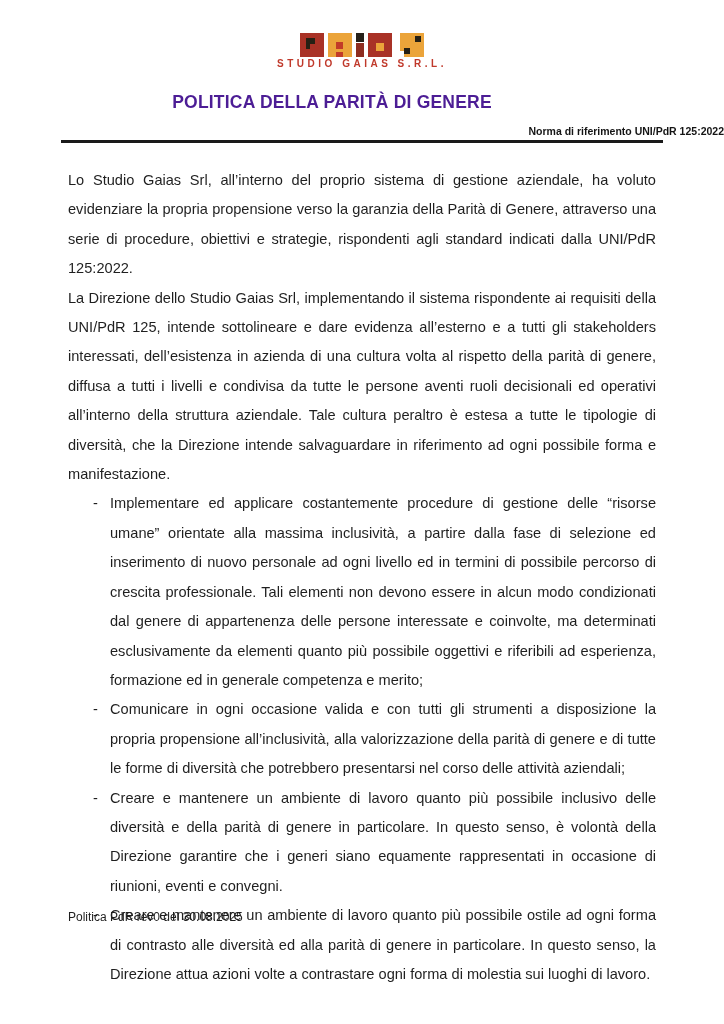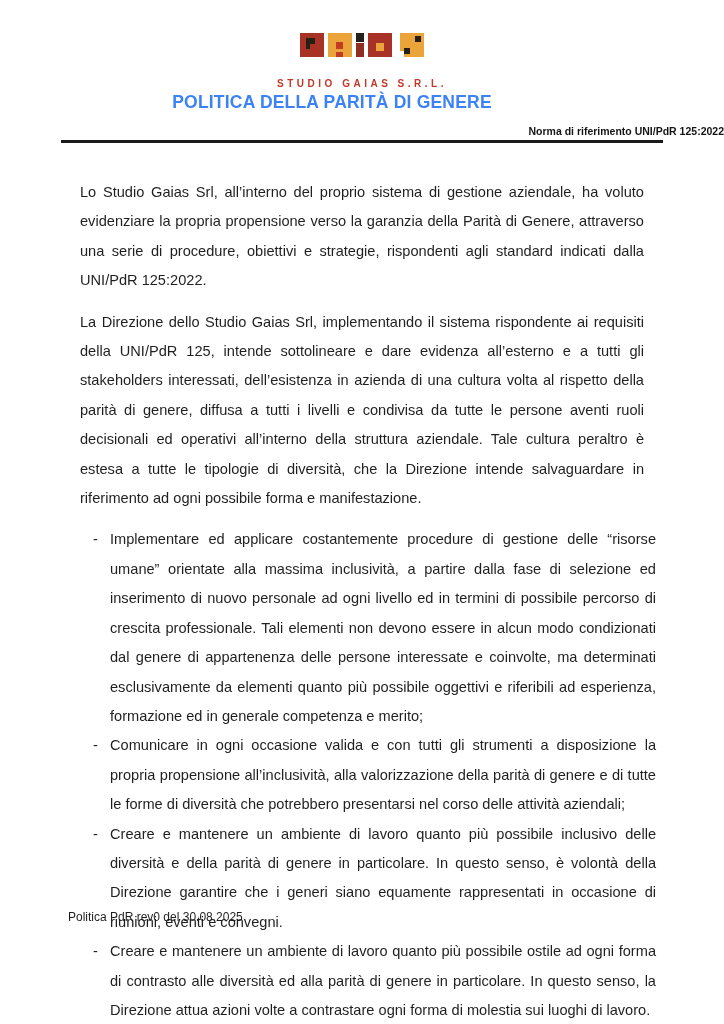--- a/index.html
+++ b/index.html
@@ -22,42 +22,42 @@
   .lb-i{width:8px;background:transparent;}
   .lb-i .m1{left:0;top:0;width:8px;height:9px;background:#26211a;}
   .lb-i .m2{left:0;top:10px;width:8px;height:14px;background:#8e2d20;}
   .lb-a2{background:#a93226;}
   .lb-a2 .m1{left:8px;top:10px;width:8px;height:8px;background:#eba43a;}
   .lb-s{background:#eba43a;margin-left:4px;}
   .lb-s .m1{left:15px;top:3px;width:6px;height:6px;background:#262014;}
   .lb-s .m2{left:4px;top:15px;width:6px;height:6px;background:#262014;}
   .lb-s .m3{left:0;top:18px;width:4px;height:6px;background:#ffffff;}
   .logo-text{
-    margin-top:20px;font-size:10px;font-weight:bold;color:#c0392b;
+    margin-top:0;font-size:10px;font-weight:bold;color:#c0392b;
     letter-spacing:3.5px;
   }
   
   .doc-title{
     position:absolute;top:92px;left:0;width:664px;text-align:center;
-    font-size:17.5px;font-weight:bold;color:#3b82f6;letter-spacing:.2px;
+    font-size:17.5px;font-weight:bold;color:#4c1d95;letter-spacing:.2px;
   }
   .doc-subtitle{
     position:absolute;top:125px;left:0;width:724px;text-align:right;
     font-size:10.5px;font-weight:bold;color:#141414;
   }
   .header-rule{
     position:absolute;top:140px;left:61px;width:602px;height:0;
     border-bottom:3px solid #1a1a1a;
   }
   
   .page-body{
     position:absolute;top:166px;left:68px;width:588px;
     font-size:14.6px;line-height:29.4px;text-align:justify;color:#1f1f1f;
   }
-  .page-body p{margin:12px;}
+  .page-body p{margin:0;}
   .bullet{position:relative;padding-left:42px;}
   .bullet .dash{position:absolute;left:25px;top:0;}
   
   .doc-footer{
     position:absolute;top:910px;left:68px;
     font-size:12px;color:#1f1f1f;
   }
 </style>
 </head>
 <body>

